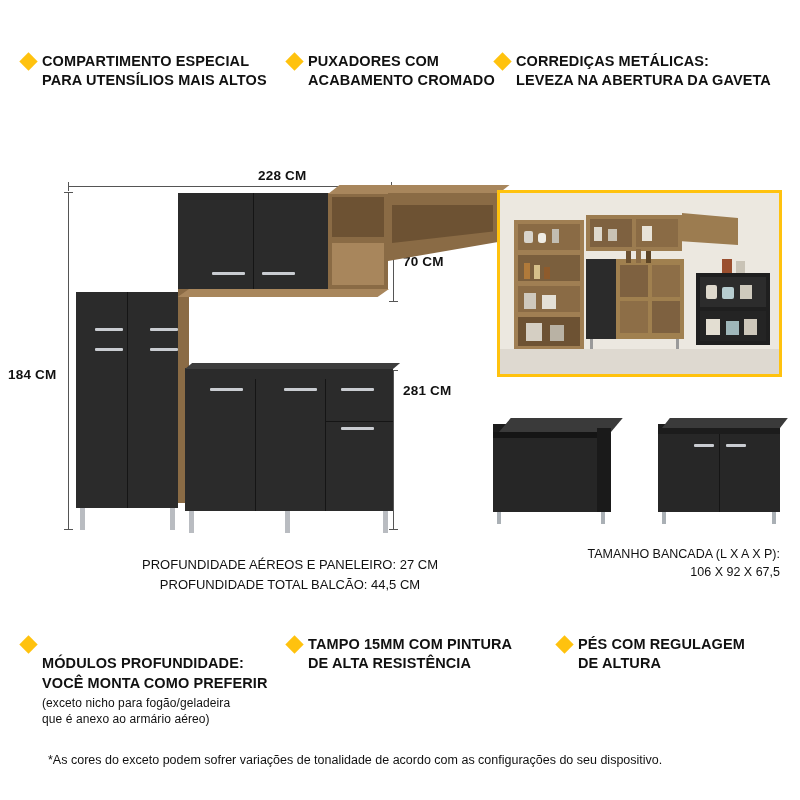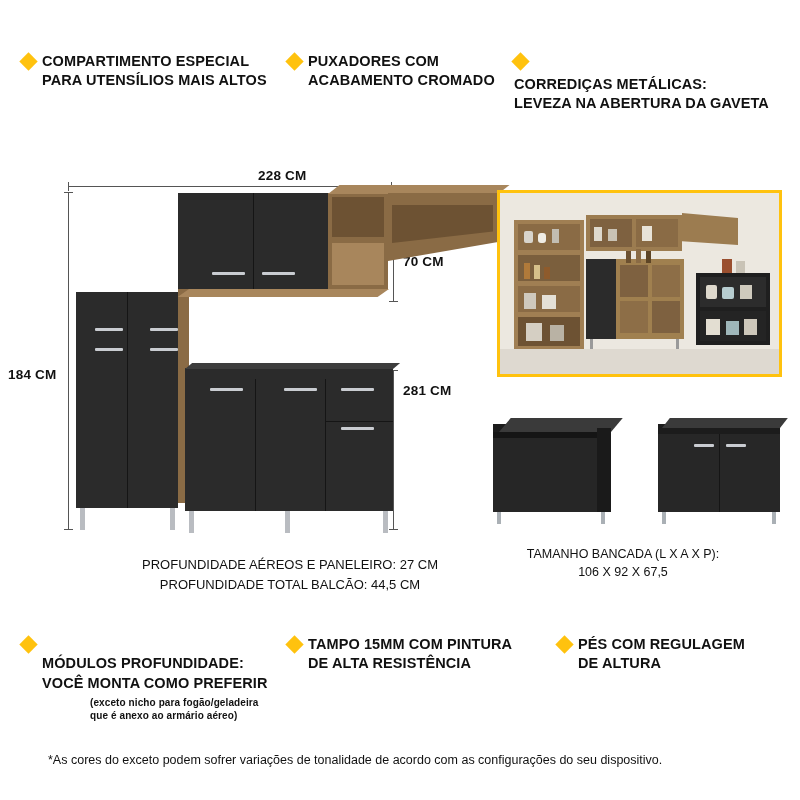--- a/index.html
+++ b/index.html
@@ -34,26 +34,25 @@
   .feature .lines {
     font-size: 14.5px;
     font-weight: bold;
     line-height: 1.34;
     letter-spacing: .1px;
     color: #111;
     white-space: pre-line;
   }
   .feature .sub {
     display: block;
-    font-size: 10px;
-    font-weight: bold;
+    font-size: 12px;
+    font-weight: normal;
     line-height: 1.32;
     margin-top: 3px;
     white-space: pre-line;
-    margin-left: 48px;
   }
 
   
   .dimlabel {
     position: absolute;
     font-size: 13.5px;
     font-weight: bold;
     color: #111;
     letter-spacing: .2px;
   }
@@ -131,21 +130,21 @@
     <span class="lines">COMPARTIMENTO ESPECIAL
 PARA UTENSÍLIOS MAIS ALTOS</span>
   </div>
 
   <div class="feature" style="left:288px; top:52px; width:215px;">
     <span class="diamond"></span>
     <span class="lines">PUXADORES COM
 ACABAMENTO CROMADO</span>
   </div>
 
-  <div class="feature" style="left:514px; top:52px; width:275px;flex-direction:column;">
+  <div class="feature" style="left:496px; top:52px; width:275px;">
     <span class="diamond"></span>
     <span class="lines">CORREDIÇAS METÁLICAS:
 LEVEZA NA ABERTURA DA GAVETA</span>
   </div>
 
   <div id="drawing" style="position:absolute; left:0; top:0; width:500px; height:620px;">
 
     <div class="rule h" style="left:68px; top:186px; width:324px;"></div>
     <div class="tick v" style="left:68px; top:182px;"></div>
     <div class="tick v" style="left:391px; top:182px;"></div>
@@ -281,21 +280,21 @@
     <div class="panel" style="position:absolute; left:0; top:6px; width:122px; height:10px; background:#1c1c1c;"></div>
     <div class="panel" style="position:absolute; left:4px; top:0; width:118px; height:10px; background:#3a3a3a; transform:skewX(-38deg); transform-origin:left bottom;"></div>
     <div class="panel" style="position:absolute; left:0; top:16px; width:122px; height:78px; background:#272727;"></div>
     <div class="seam" style="left:61px; top:16px; height:78px;"></div>
     <div class="handle" style="left:36px; top:26px; width:20px;"></div>
     <div class="handle" style="left:68px; top:26px; width:20px;"></div>
     <div class="panel" style="position:absolute; left:4px; top:94px; width:4px; height:12px; background:#aab0b5;"></div>
     <div class="panel" style="position:absolute; left:114px; top:94px; width:4px; height:12px; background:#aab0b5;"></div>
   </div>
 
-  <div class="benchlabel" style="left:488px; top:545px; width:270px;">TAMANHO BANCADA (L X A X P):
+  <div class="benchlabel" style="left:510px; top:545px; width:270px;text-align:right;">TAMANHO BANCADA (L X A X P):
 106 X 92 X 67,5</div>
 
   <div class="feature" style="left:22px; top:635px; width:255px;">
     <span class="diamond"></span>
     <span class="lines">
       <span>MÓDULOS PROFUNDIDADE:
 VOCÊ MONTA COMO PREFERIR</span>
       <span class="sub">(exceto nicho para fogão/geladeira
 que é anexo ao armário aéreo)</span>
     </span>

